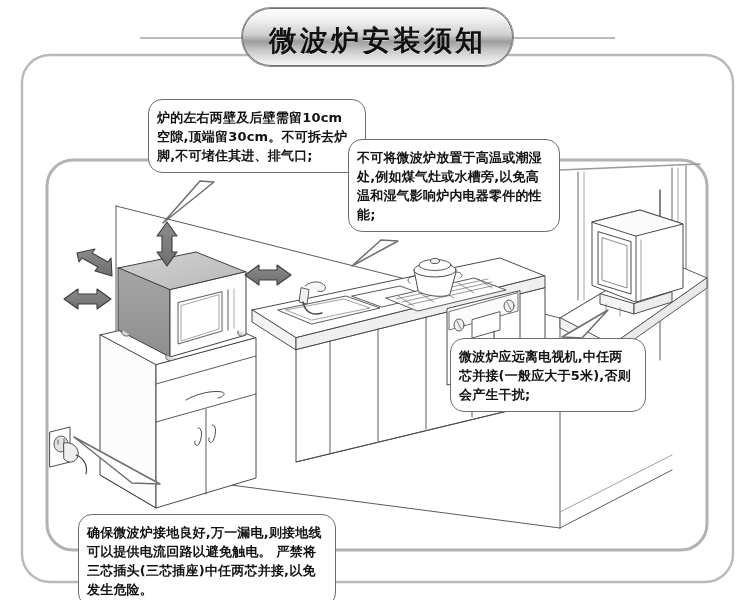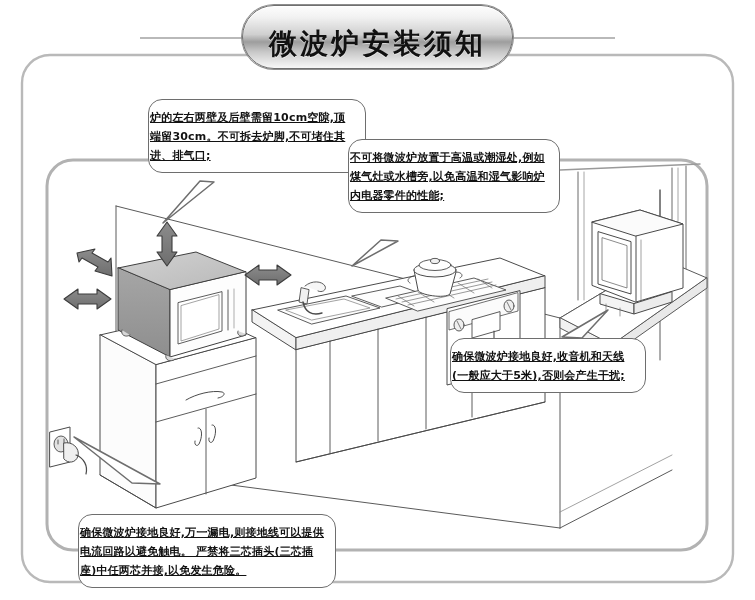--- a/index.html
+++ b/index.html
@@ -18,48 +18,47 @@
     display:flex;align-items:center;justify-content:center;
     pointer-events:none;
   }
   .title-rule{
     position:absolute;top:31px;height:2px;background:#b9b9b9;
   }
   .title-rule.left{left:140px;width:130px;}
   .title-rule.right{right:140px;width:130px;}
   .title-pill{
     position:relative;
-    padding:23px 26px 9px 26px;
+    padding:17px 26px 9px 26px;
     border-radius:32px;
     background:linear-gradient(180deg,#fdfdfd 0%,#f2f2f2 18%,#cfcfcf 46%,#9d9d9d 58%,#c8c8c8 74%,#eaeaea 92%,#f7f7f7 100%);
     box-shadow:0 0 0 1px #8d8d8d, inset 0 1px 0 #ffffff;
     border:1px solid #6f6f6f;
   }
   .title-pill .txt{
     font-family:"DejaVu Sans","Liberation Sans",sans-serif;
     font-weight:bold;font-size:28px;letter-spacing:3px;color:#111;
     line-height:1.1;white-space:nowrap;
     text-shadow:0 1px 0 rgba(255,255,255,.55);
   }
 
   
   .callout{
     position:absolute;
     background:#ffffff;
     border:1.6px solid #6e6e6e;
     border-radius:14px;
     box-sizing:border-box;
-    padding:8px 11px 7px 1px;
-    font-size:11px;
+    padding:8px 11px 7px 8px;
+    font-size:13px;
     line-height:19px;
     color:#121212;
     font-weight:bold;
     letter-spacing:.2px;
     font-family:"DejaVu Sans","Liberation Sans",sans-serif;
-    text-decoration:underline;
   }
   .callout p{margin:0;white-space:pre-line;}
 
   #callout-clearance{left:148px;top:99px;width:218px;}
   #callout-heat{left:348px;top:139px;width:212px;}
   #callout-tv{left:450px;top:338px;width:196px;}
   #callout-ground{left:78px;top:484px;width:258px;margin-top:30px;}
 </style>
 </head>
 <body>
@@ -290,20 +289,20 @@
 
   <div class="callout" id="callout-clearance">
     <p>炉的左右两壁及后壁需留10cm空隙,顶端留30cm。不可拆去炉脚,不可堵住其进、排气口;</p>
   </div>
 
   <div class="callout" id="callout-heat">
     <p>不可将微波炉放置于高温或潮湿处,例如煤气灶或水槽旁,以免高温和湿气影响炉内电器零件的性能;</p>
   </div>
 
   <div class="callout" id="callout-tv">
-    <p>确保微波炉接地良好,收音机和天线(一般应大于5米),否则会产生干扰;</p>
+    <p>微波炉应远离电视机,中任两芯并接(一般应大于5米),否则会产生干扰;</p>
   </div>
 
   <div class="callout" id="callout-ground">
     <p>确保微波炉接地良好,万一漏电,则接地线可以提供电流回路以避免触电。 严禁将三芯插头(三芯插座)中任两芯并接,以免发生危险。</p>
   </div>
 
 </div>
 
 </body></html>

